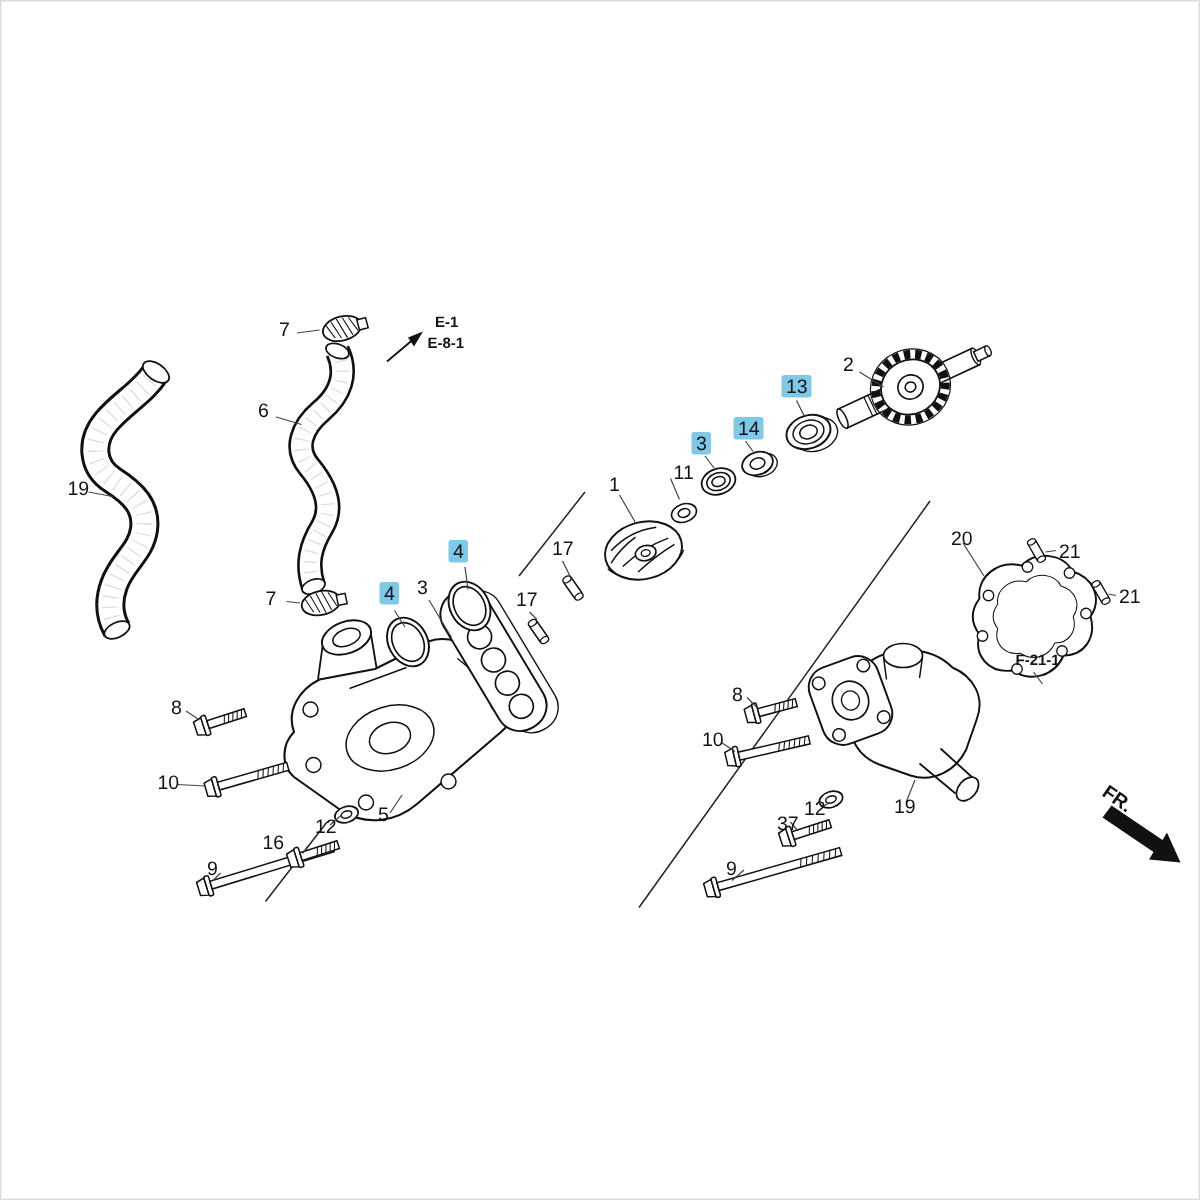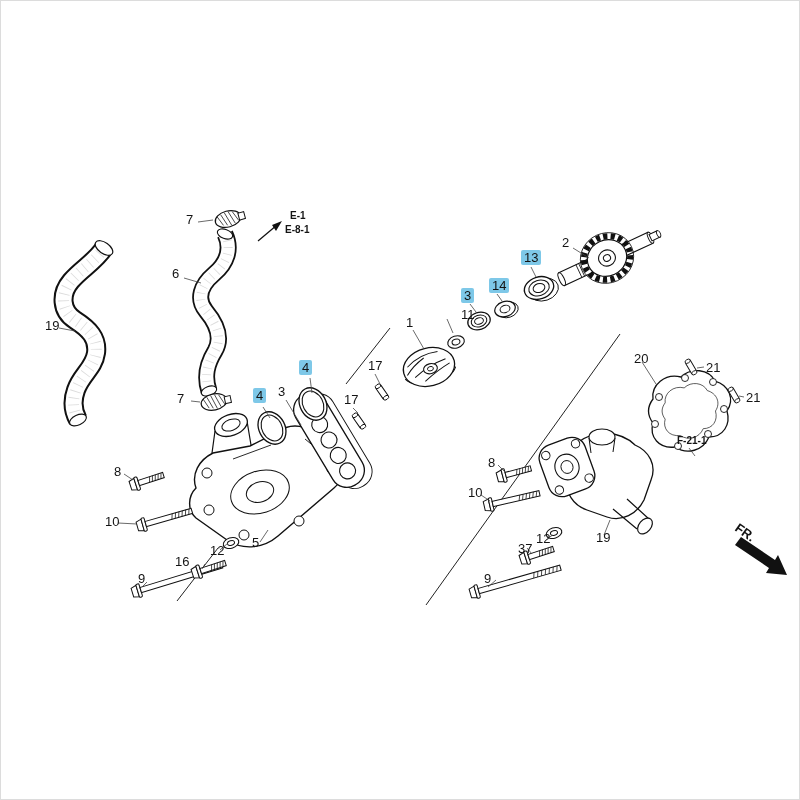--- a/index.html
+++ b/index.html
@@ -296,21 +296,21 @@
   <div class="plabel" style="left:44px;top:317px">19</div>
   <div class="plabel" style="left:185px;top:211px">7</div>
   <div class="plabel" style="left:171px;top:265px">6</div>
   <div class="plabel" style="left:176px;top:390px">7</div>
   <div class="plabel hl" style="left:252px;top:387px">4</div>
   <div class="plabel" style="left:277px;top:383px">3</div>
   <div class="plabel hl" style="left:298px;top:359px">4</div>
   <div class="plabel" style="left:343px;top:391px">17</div>
   <div class="plabel" style="left:367px;top:357px">17</div>
   <div class="plabel" style="left:405px;top:314px">1</div>
-  <div class="plabel" style="left:460px;top:306px">11</div>
+  <div class="plabel" style="left:448px;top:306px">11</div>
   <div class="plabel hl" style="left:460px;top:287px">3</div>
   <div class="plabel hl" style="left:488px;top:277px">14</div>
   <div class="plabel hl" style="left:520px;top:249px">13</div>
   <div class="plabel" style="left:561px;top:234px">2</div>
   <div class="plabel" style="left:113px;top:463px">8</div>
   <div class="plabel" style="left:104px;top:513px">10</div>
   <div class="plabel" style="left:137px;top:570px">9</div>
   <div class="plabel" style="left:174px;top:553px">16</div>
   <div class="plabel" style="left:209px;top:542px">12</div>
   <div class="plabel" style="left:251px;top:534px">5</div>

